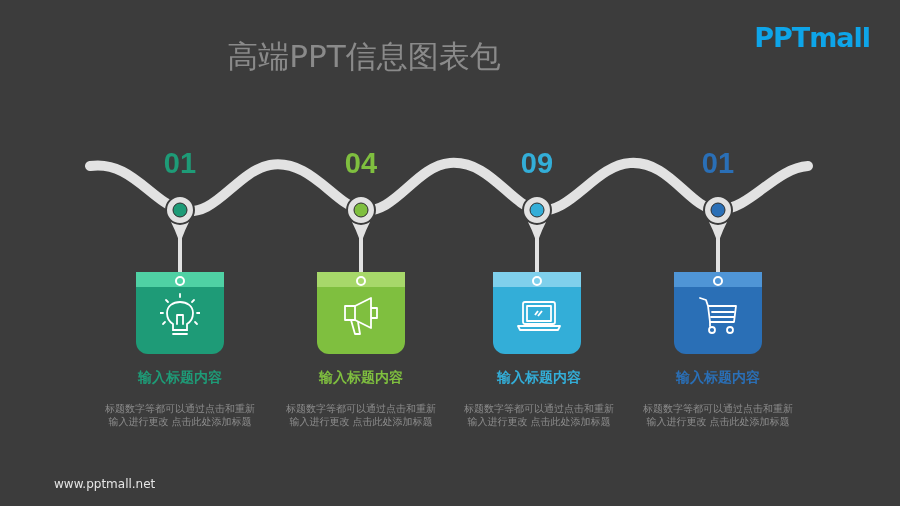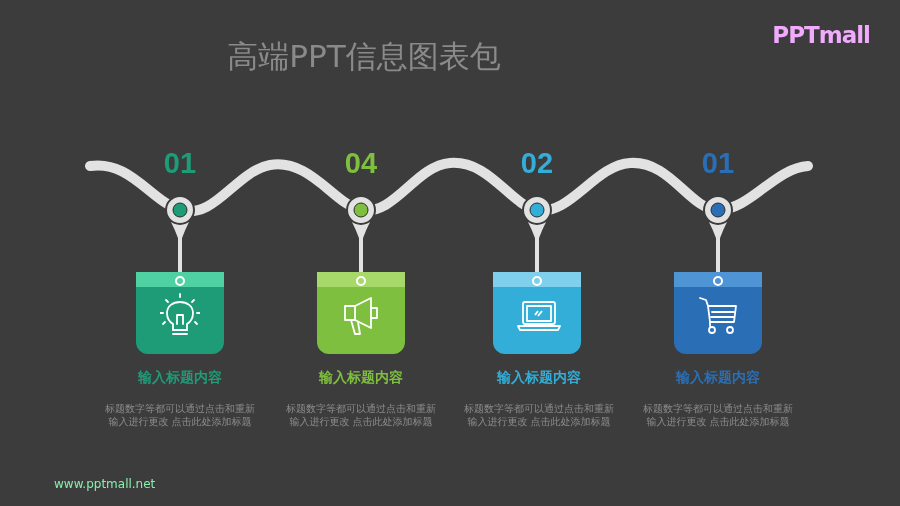--- a/index.html
+++ b/index.html
@@ -1,19 +1,19 @@
 <!DOCTYPE html>
 <html><head>
   <meta charset="utf-8">
   <style>
     html, body { margin:0; padding:0; }
     body { width:900px; height:506px; background:#3c3c3c; position:relative; overflow:hidden; font-family:"DejaVu Sans", sans-serif; }
     .title { position:absolute; left:0; width:728px; top:36px; text-align:center; font-size:31px; color:#8a8a8a; letter-spacing:0px; }
-    .logo { position:absolute; right:30px; top:22px; font-size:23px; font-weight:bold; color:#f0abfc; font-family:"DejaVu Sans", sans-serif; letter-spacing:-1px; }
-    .footer { position:absolute; left:54px; top:477px; font-size:12px; color:#86efac; font-family:"DejaVu Sans", sans-serif; }
+    .logo { position:absolute; right:30px; top:22px; font-size:27px; font-weight:bold; color:#0ea5e9; font-family:"DejaVu Sans", sans-serif; letter-spacing:-1px; }
+    .footer { position:absolute; left:54px; top:477px; font-size:12px; color:#e5e5e5; font-family:"DejaVu Sans", sans-serif; }
     svg.wave { position:absolute; left:0; top:0; }
     .num { position:absolute; top:147px; width:80px; text-align:center; font-size:29px; font-weight:bold; font-family:"Liberation Sans", sans-serif; }
     .card { position:absolute; top:272px; width:88px; height:82px; border-radius:0 0 12px 12px; overflow:hidden; }
     .card .band { position:absolute; left:0; top:0; width:100%; height:15px; }
     .card .hole { position:absolute; left:50%; top:4px; width:6px; height:6px; margin-left:-5px; border:2px solid #fff; border-radius:50%; }
     .card svg.ic { position:absolute; left:24px; top:20px; }
     .ctitle { position:absolute; top:369px; width:180px; text-align:center; font-size:14px; font-weight:bold; }
     .cdesc { position:absolute; top:402px; width:180px; text-align:center; font-size:10px; line-height:13px; color:#8c8c8c; }
   </style>
 </head>
@@ -46,21 +46,21 @@
   <g>
     <line x1="718" y1="215" x2="718" y2="278" stroke="#e2e2e2" stroke-width="4"></line>
     <path d="M709,222 Q718,240 718,248 Q718,240 727,222 Z" fill="#e2e2e2"></path>
     <circle cx="718" cy="210" r="14" fill="#e2e2e2" stroke="#3c3c3c" stroke-width="2"></circle>
     <circle cx="718" cy="210" r="7" fill="#2a6fb6" stroke="#2c2c2c" stroke-width="1"></circle>
   </g>
 </svg>
 
 <div class="num" style="left:140px;color:#1e9b77">01</div>
 <div class="num" style="left:321px;color:#7fbf3f">04</div>
-<div class="num" style="left:497px;color:#33aed8">02</div>
+<div class="num" style="left:497px;color:#33aed8">09</div>
 <div class="num" style="left:678px;color:#2a6fb6">01</div>
 
 <div class="card" style="left:136px;background:#1e9b77">
   <div class="band" style="background:#4fd1a4"></div>
   <div class="hole"></div>
   <svg class="ic" width="40" height="50" viewBox="0 0 40 50" fill="none" stroke="#fff" stroke-width="1.8" stroke-linecap="round">
     <path d="M13,38 L13,32 C8,29 7,24 7,21 C7,14 13,10 20,10 C27,10 33,14 33,21 C33,24 32,29 27,32 L27,38 Z"></path>
     <line x1="13" y1="42" x2="27" y2="42"></line>
     <path d="M17,32 L17,23 M23,32 L23,23 M17,23 L23,23"></path>
     <line x1="20" y1="2" x2="20" y2="5"></line>

